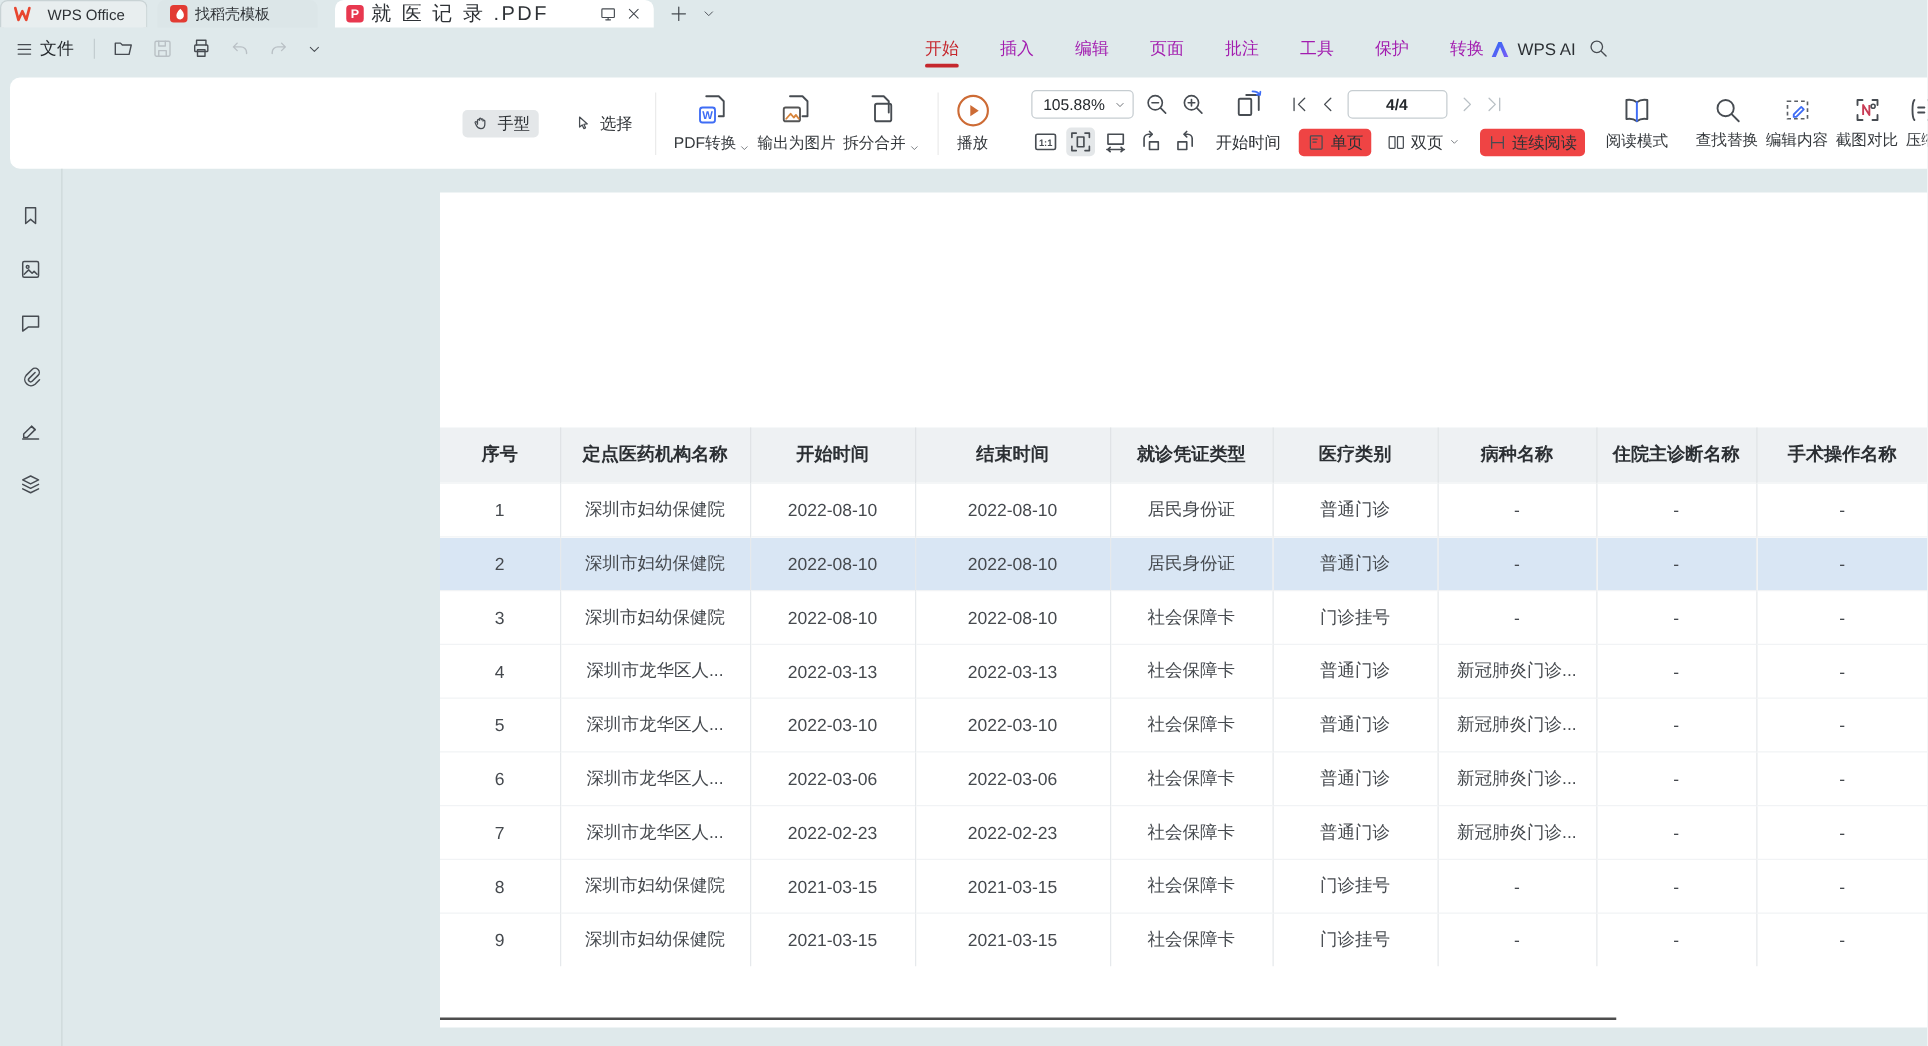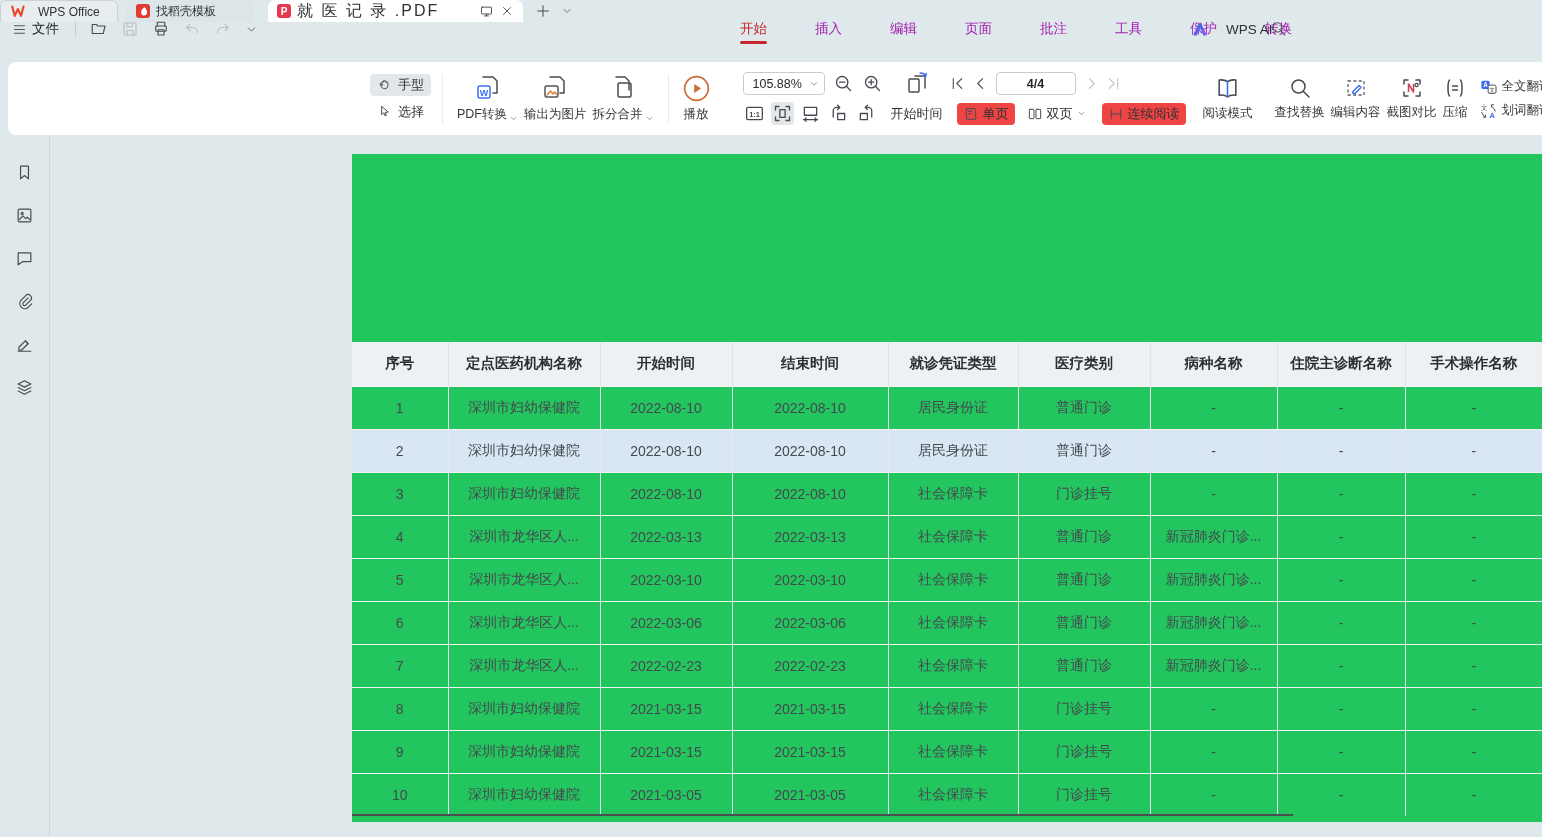--- a/index.html
+++ b/index.html
@@ -18,58 +18,58 @@
   .tabbar { position: absolute; top: 0; left: 0; right: 0; height: 22px; display: flex; align-items: stretch; }
   .tab { display: flex; align-items: center; gap: 6px; font-size: 12px; color: #2e3236; padding: 0 10px; }
   .tab1 { width: 118px; background: #e8eeef; border: 1px solid #c9d3d5; border-bottom: none; border-radius: 6px 6px 0 0; gap: 12px; }
   .tab2 { width: 128px; background: #dce6e8; border-radius: 6px 6px 0 0; margin-left: 8px; }
   .tab-active { width: 255px; background: #ffffff; border-radius: 7px 7px 0 0; margin-left: 14px; padding: 0 9px; }
   .tab-active .tlabel { flex: 1; letter-spacing: 2px; font-size: 16px; white-space: nowrap; overflow: hidden; }
   .sq-ico { width: 14px; height: 14px; border-radius: 3px; display: flex; align-items: center; justify-content: center; color: #fff; font-size: 10px; font-weight: bold; flex: none; }
   .tab-ctl { display: flex; align-items: center; gap: 10px; margin-left: 12px; color: #3a3f44; }
 
   
-  .menurow { position: absolute; top: 12px; left: 0; right: 0; height: 34px; }
+  .menurow { position: absolute; top: 22px; left: 0; right: 0; height: 34px; }
   .quick { position: absolute; left: 8px; top: 0; height: 100%; display: flex; align-items: center; gap: 9px; }
   .filebtn { display: flex; align-items: center; gap: 5px; font-size: 13.5px; color: #24282c; padding: 2px 4px; }
   .qsep { width: 1px; height: 16px; background: #c3cdd0; margin: 0 3px; }
   .qico { padding: 2px; }
-  .menus { position: absolute; left: 738px; top: 0; height: 100%; display: flex; align-items: center; gap: 44px; }
+  .menus { position: absolute; left: 738px; top: 0; height: 100%; display: flex; align-items: center; gap: 29px; }
   .mitem { font-size: 13.5px; color: #a21caf; padding: 7px 2px; position: relative; white-space: nowrap; }
   .mitem.active { color: #c5272d; }
   .mitem.active::after { content: ""; position: absolute; left: 2px; right: 2px; bottom: 1px; height: 3px; background: #c5272d; border-radius: 2px; }
-  .ai-entry { position: absolute; left: 1192px; top: 0; height: 100%; display: flex; align-items: center; gap: 18px; font-size: 13.5px; color: #2c3034; }
+  .ai-entry { position: absolute; left: 1192px; top: 0; height: 100%; display: flex; align-items: center; gap: 6px; font-size: 13.5px; color: #2c3034; }
   .msearch { position: absolute; left: 1270px; top: 8px; }
 
   
   .ribbon { position: absolute; top: 62px; left: 8px; right: 0; height: 73px; background: #ffffff; border-radius: 8px 0 0 8px; display: flex; align-items: center; overflow: hidden; }
   .rb-spacer { width: 362px; flex: none; }
   .vsep { width: 1px; height: 50px; background: #ebebeb; margin: 0 11px; flex: none; }
-  .tool-col { display: flex; flex-direction: column; gap: 5px; flex: none; }
+  .tool-col { display: flex; flex-direction: row; gap: 21px; flex: none; }
   .tool-chip { display: flex; align-items: center; gap: 5px; font-size: 13px; color: #2e3236; padding: 2px 7px; border-radius: 4px; }
   .tool-chip.sel { background: #e4e7e9; }
   .big-btn { display: flex; flex-direction: column; align-items: center; justify-content: center; gap: 4px; font-size: 12.5px; color: #34383c; flex: none; padding: 0 3px; white-space: nowrap; }
   .big-btn .blabel { display: flex; align-items: flex-end; gap: 2px; }
   .two-rows { display: flex; flex-direction: column; gap: 5px; flex: none; margin-left: 30px; }
   .rrow { display: flex; align-items: center; height: 25px; }
   .zoom-box { width: 82px; height: 23px; border: 1px solid #c6cdd1; border-radius: 4px; display: flex; align-items: center; font-size: 12.5px; color: #24282c; padding: 0 5px 0 9px; }
   .zoom-box span { flex: 1; }
   .page-box { width: 80px; height: 23px; border: 1px solid #c6cdd1; border-radius: 4px; display: flex; align-items: center; justify-content: center; font-size: 12.5px; color: #24282c; font-weight: bold; }
   .chip { display: flex; align-items: center; gap: 4px; font-size: 13px; color: #2e3236; padding: 2px 6px; border-radius: 4px; white-space: nowrap; }
   .chip.sel { background: #ef4444; }
   .iconbtn { padding: 1px; border-radius: 4px; }
   .iconbtn.sel { background: #e4e7e9; }
   .stack-col { display: flex; flex-direction: column; gap: 6px; margin-left: 8px; flex: none; }
   .stack-item { display: flex; align-items: center; gap: 4px; font-size: 12.5px; color: #34383c; white-space: nowrap; }
 
   
   .main { position: absolute; top: 135px; left: 0; right: 0; bottom: 0; }
   .side { position: absolute; left: 0; top: 0; bottom: 0; width: 50px; border-right: 1px solid #cdd7d9; display: flex; flex-direction: column; align-items: center; padding-top: 26px; gap: 20px; }
   .side .sbtn { padding: 2px; }
-  .page { position: absolute; left: 352px; top: 19px; width: 1190px; height: 668px; background: #22c55e; }
+  .page { position: absolute; left: 352px; top: 19px; width: 1190px; height: 668px; background: #ffffff; }
 
   
   .doc-table { position: absolute; left: 0; top: 188px; width: 1190px; border-collapse: collapse; table-layout: fixed; }
   .doc-table th { height: 44px; background: #eef1f3; font-size: 14.5px; font-weight: bold; color: #2b2f33; text-align: center; border-right: 1px solid #e0e3e6; }
   .doc-table td { height: 43px; font-size: 14px; color: #45494e; text-align: center; border-right: 1px solid #e6e9ec; border-top: 1px solid #f1f3f5; white-space: nowrap; overflow: hidden; }
   .doc-table th:last-child, .doc-table td:last-child { border-right: none; }
   .doc-table tr.hl td { background: #d9e6f4; }
   .end-line { position: absolute; left: 0; top: 660px; width: 941px; height: 2px; background: #4e4e4e; }
 </style>
 </head>
@@ -610,28 +610,17 @@
             <td>9</td>
             <td>深圳市妇幼保健院</td>
             <td>2021-03-15</td>
             <td>2021-03-15</td>
             <td>社会保障卡</td>
             <td>门诊挂号</td>
             <td>-</td>
             <td>-</td>
             <td>-</td>
           </tr>
-          <tr>
-            <td>10</td>
-            <td>深圳市妇幼保健院</td>
-            <td>2021-03-05</td>
-            <td>2021-03-05</td>
-            <td>社会保障卡</td>
-            <td>门诊挂号</td>
-            <td>-</td>
-            <td>-</td>
-            <td>-</td>
-          </tr>
         </tbody>
     </table>
     <div class="end-line"></div>
   </div>
 </div>
 
 </body></html>

